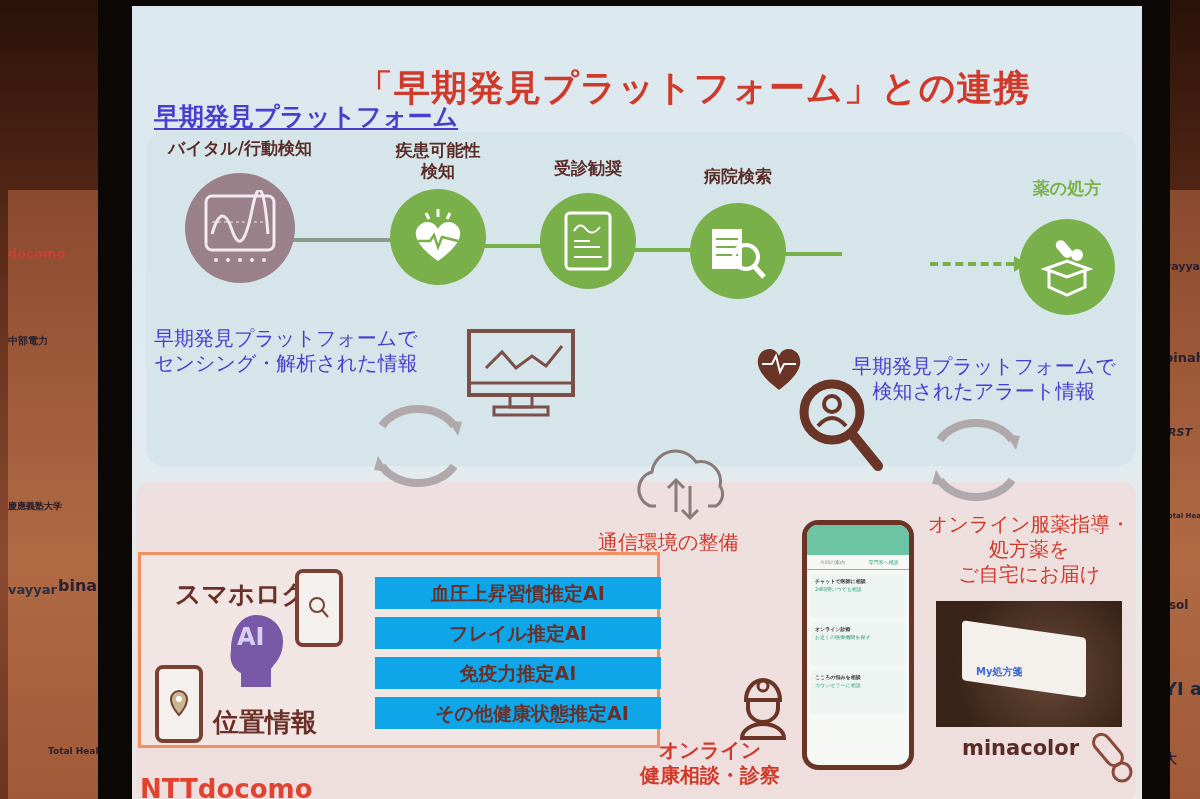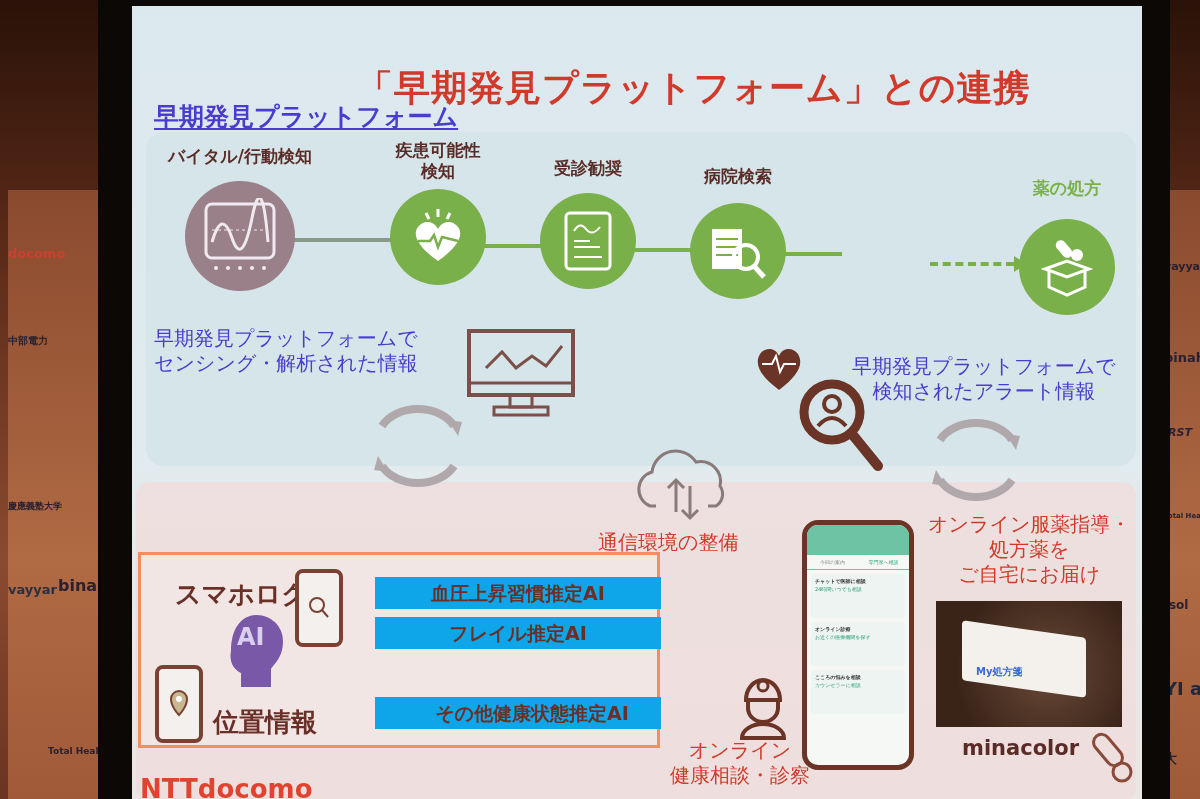--- a/index.html
+++ b/index.html
@@ -128,21 +128,21 @@
   <div class="top-panel"></div>
   <div class="bottom-panel"></div>
 
   <div class="flow-line" style="left:130px;top:232px;width:130px;"></div>
   <div class="flow-line green" style="left:350px;top:238px;width:60px;"></div>
   <div class="flow-line green" style="left:500px;top:242px;width:60px;"></div>
   <div class="flow-line green" style="left:650px;top:246px;width:60px;"></div>
   <div class="flow-dash" style="left:798px;top:256px;width:84px;"></div>
   <div class="arrowhead" style="left:882px;top:250px;"></div>
 
-  <div class="step" style="left:18px;top:140px;width:180px;">
+  <div class="step" style="left:18px;top:132px;width:180px;">
     <div class="step-label">バイタル/行動検知</div>
     <div class="step-circle first" style="margin-top:14px;">
       <svg width="80" height="76" viewBox="0 0 80 76">
         <rect x="6" y="6" width="68" height="54" rx="6" fill="none" stroke="#f0eaf0" stroke-width="3"></rect>
         <path d="M12 44 Q22 10 32 40 T52 20 T68 44" fill="none" stroke="#f0eaf0" stroke-width="3"></path>
         <line x1="12" y1="32" x2="68" y2="32" stroke="#f0eaf0" stroke-dasharray="3 3"></line>
         <circle cx="16" cy="70" r="2" fill="#f0eaf0"></circle>
           <circle cx="28" cy="70" r="2" fill="#f0eaf0"></circle>
         <circle cx="40" cy="70" r="2" fill="#f0eaf0"></circle>
           <circle cx="52" cy="70" r="2" fill="#f0eaf0"></circle>
@@ -279,32 +279,33 @@
     <div class="phone-frame" style="left:14px;top:110px;width:48px;height:78px;">
       <svg width="40" height="70" viewBox="0 0 40 70">
         <path d="M20 22 A8 8 0 0 1 28 30 C28 38 20 46 20 46 C20 46 12 38 12 30 A8 8 0 0 1 20 22Z" fill="#c8b890" stroke="#7a4032" stroke-width="2"></path>
         <circle cx="20" cy="30" r="3" fill="#fff"></circle>
       </svg>
     </div>
     <div class="ai-label" style="left:72px;top:150px;">位置情報</div>
 
     <div class="ai-item" style="top:22px;">血圧上昇習慣推定AI</div>
     <div class="ai-item" style="top:62px;">フレイル推定AI</div>
+    <div class="ai-item" style="top:102px;">免疫力推定AI</div>
     <div class="ai-item" style="top:142px;padding-left:28px;">その他健康状態推定AI</div>
   </div>
 
   <div style="position:absolute;left:606px;top:668px;">
     <svg width="50" height="66" viewBox="0 0 50 66">
       <path d="M8 26 A17 20 0 0 1 42 26 Z" fill="none" stroke="#6a3426" stroke-width="4"></path>
       <circle cx="25" cy="12" r="5" fill="none" stroke="#6a3426" stroke-width="3"></circle>
       <path d="M10 28 V34 A15 14 0 0 0 40 34 V28" fill="none" stroke="#6a3426" stroke-width="4"></path>
       <path d="M4 64 A21 14 0 0 1 46 64 Z" fill="none" stroke="#6a3426" stroke-width="4"></path>
     </svg>
   </div>
-  <div class="red-text" style="left:538px;top:732px;white-space:pre-line;">オンライン
+  <div class="red-text" style="left:508px;top:732px;white-space:pre-line;font-weight:bold;">オンライン
 健康相談・診察</div>
 
   <div class="app-phone">
     <div class="app-header"></div>
     <div class="app-tabs">
       <div>今回の案内</div>
       <div style="color:#2aa07a;">専門家へ相談</div>
     </div>
     <div class="app-card">
       <div class="card-title">チャットで医師に相談</div>

